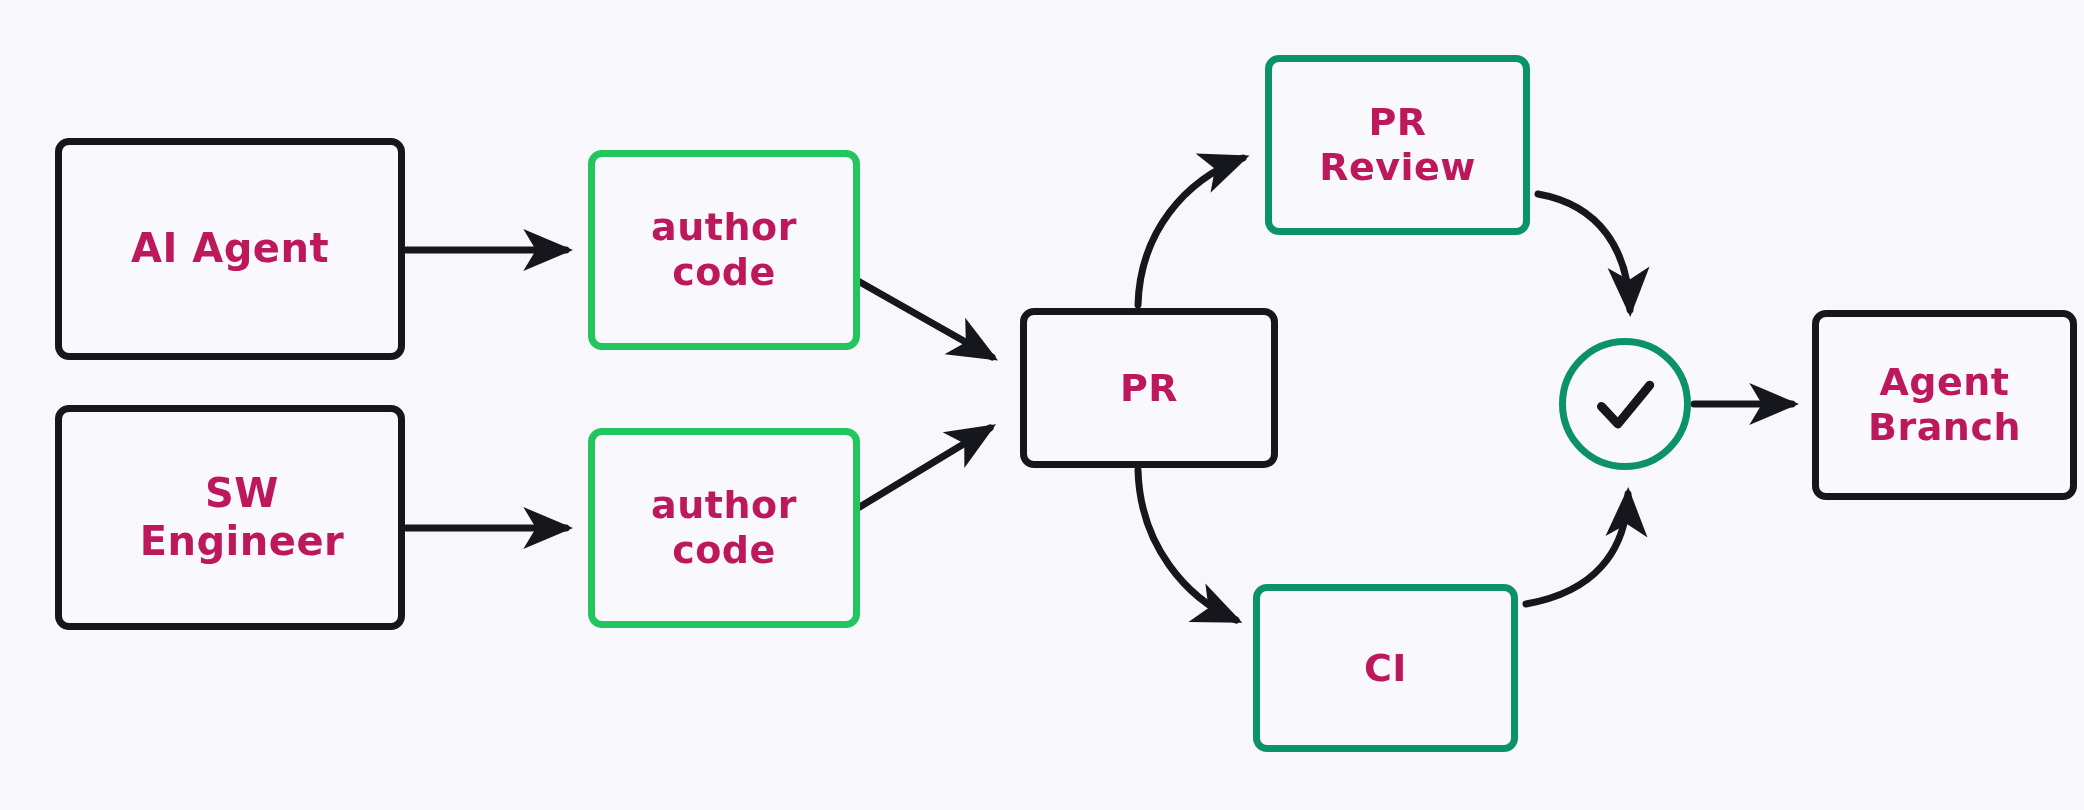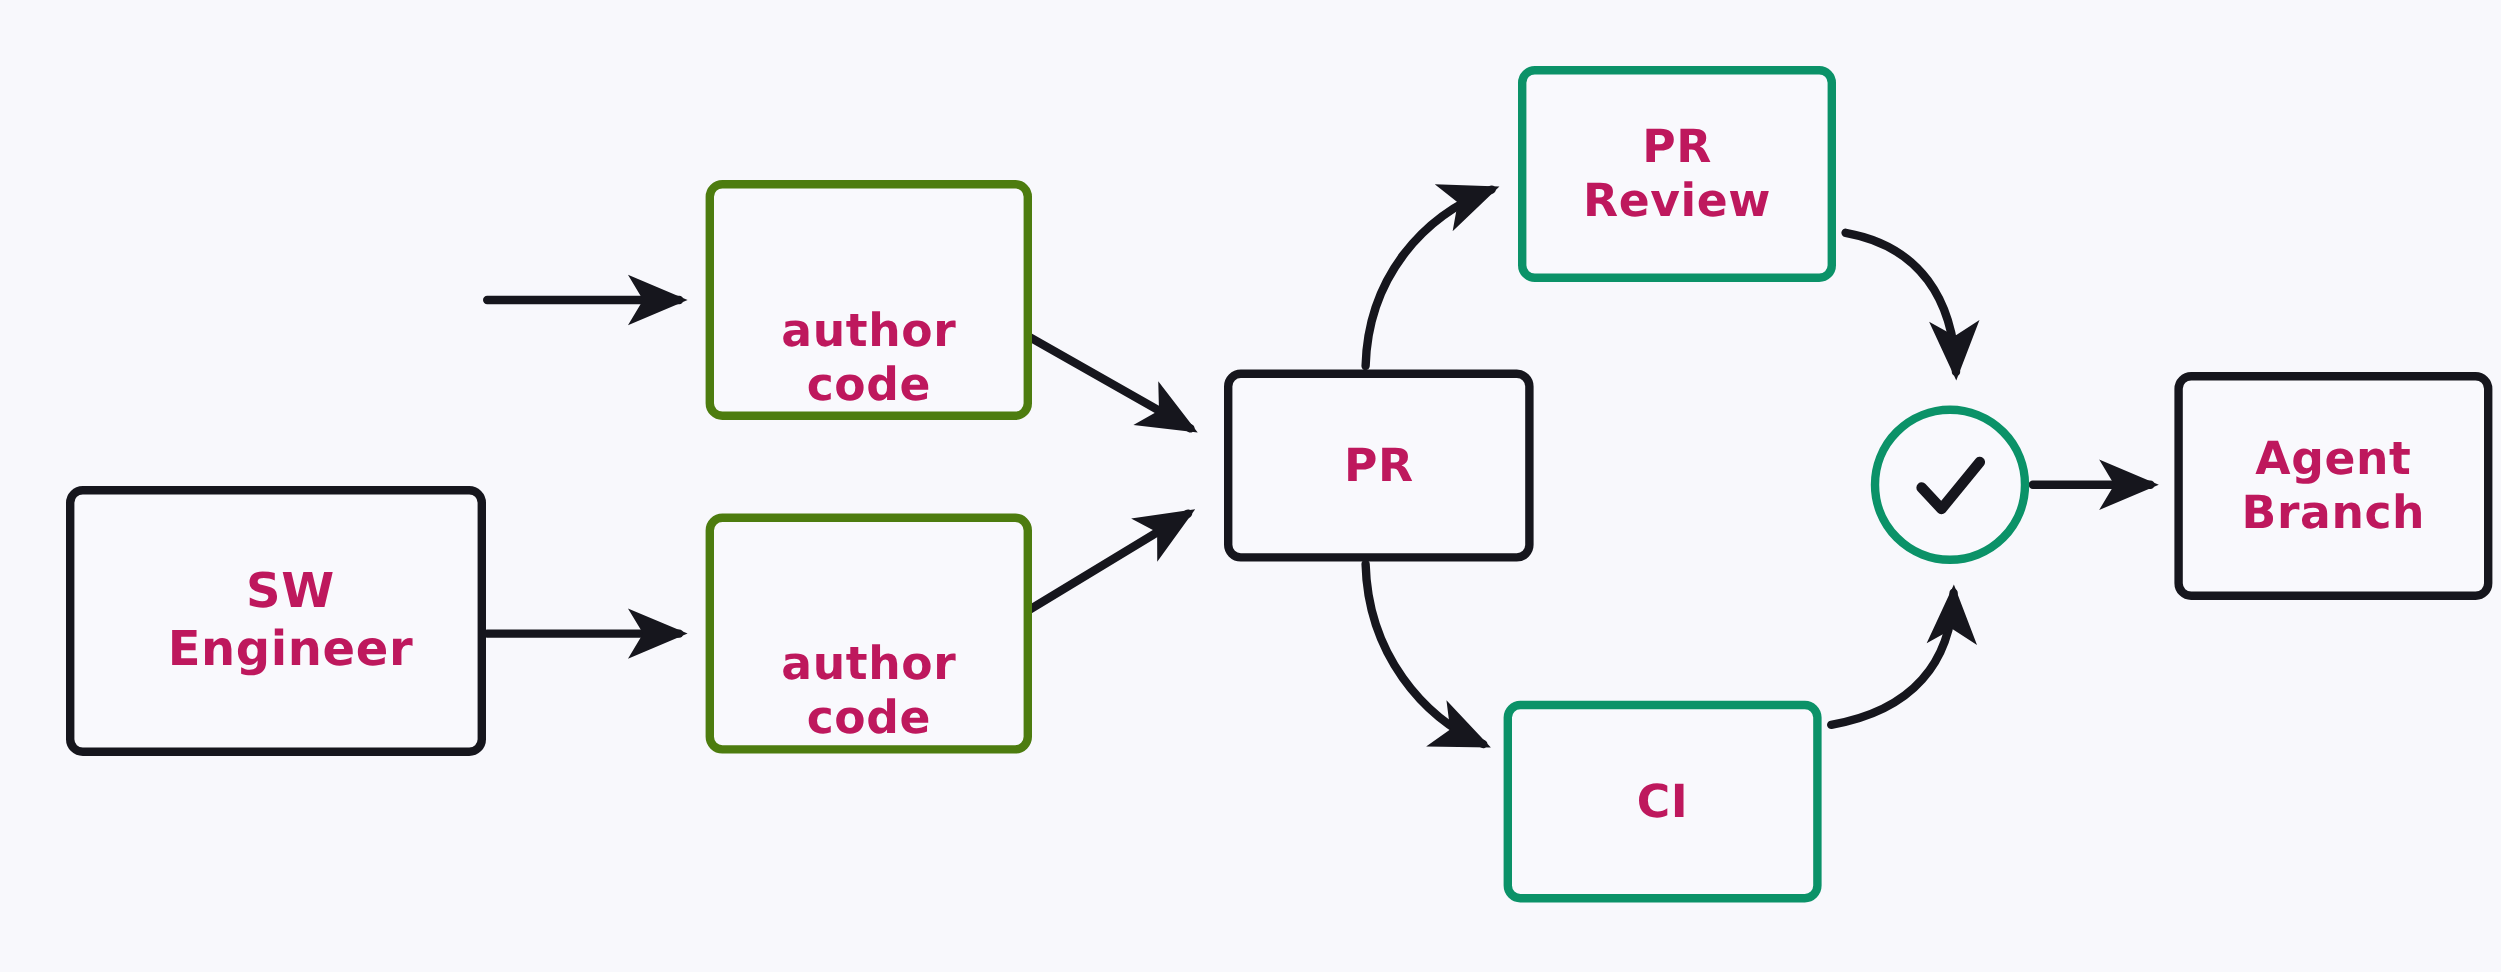--- a/index.html
+++ b/index.html
@@ -38,21 +38,21 @@
     border-radius: 14px;
     color: #be185d;
     font-family: "DejaVu Sans", sans-serif;
     font-weight: 700;
     letter-spacing: 0.5px;
     line-height: 1.18;
     white-space: pre-line;
     user-select: none;
   }
   .node.black  { border: 7px solid #16161d; }
-  .node.blue   { border: 7px solid #4d7c0f; align-items: flex-end; }
+  .node.blue   { border: 7px solid #22c55e; }
   .node.green  { border: 7px solid #0b9268; }
 
   .check-circle {
     position: absolute;
     box-sizing: border-box;
     border-radius: 50%;
     border: 7px solid #0b9268;
     background: #f9f9fd;
     display: flex;
     align-items: center;
@@ -106,20 +106,21 @@
 
     <g>
       <path d="M1526,604 C1594,592 1626,552 1628,494" fill="none" stroke="#16161d" stroke-width="7" stroke-linecap="round" marker-end="url(#arrowhead)"></path>
     </g>
 
     <g>
       <line x1="1694" y1="404" x2="1792" y2="404" stroke="#16161d" stroke-width="7" stroke-linecap="round" marker-end="url(#arrowhead)"></line>
     </g>
   </svg>
 
+  <div class="node black" style="left: 55px; top: 138px; width: 350px; height: 222px; font-size: 40px;"><span>AI Agent</span></div>
 
   <div class="node black" style="left: 55px; top: 405px; width: 350px; height: 225px; font-size: 40px; padding-left: 24px;"><span>SW
 Engineer</span></div>
 
   <div class="node blue" style="left: 588px; top: 150px; width: 272px; height: 200px; font-size: 38px;"><span>author
 code</span></div>
 
   <div class="node blue" style="left: 588px; top: 428px; width: 272px; height: 200px; font-size: 38px;"><span>author
 code</span></div>
 

